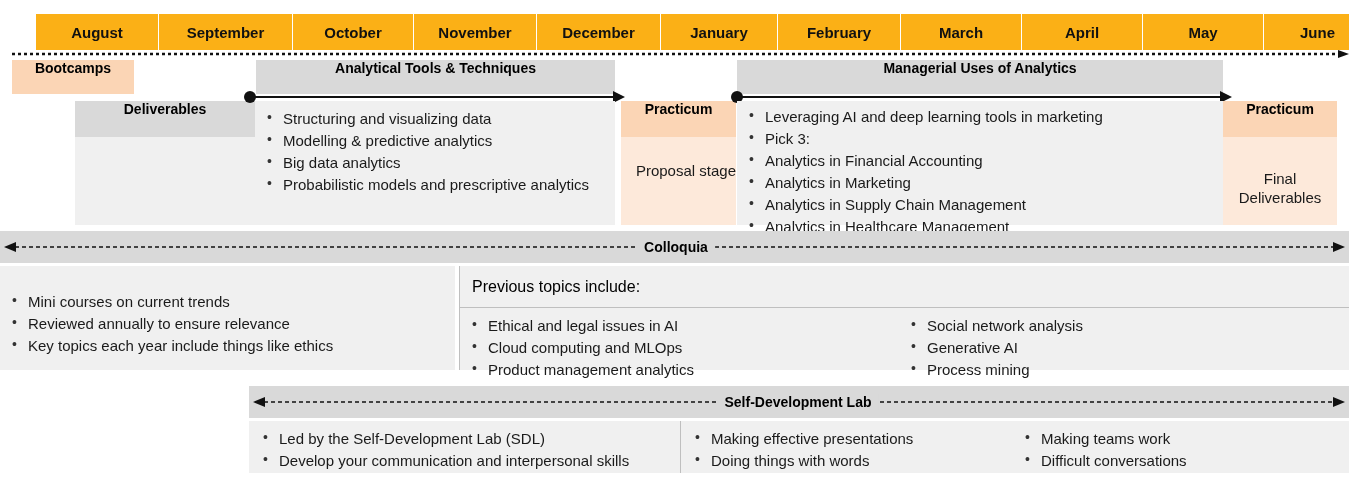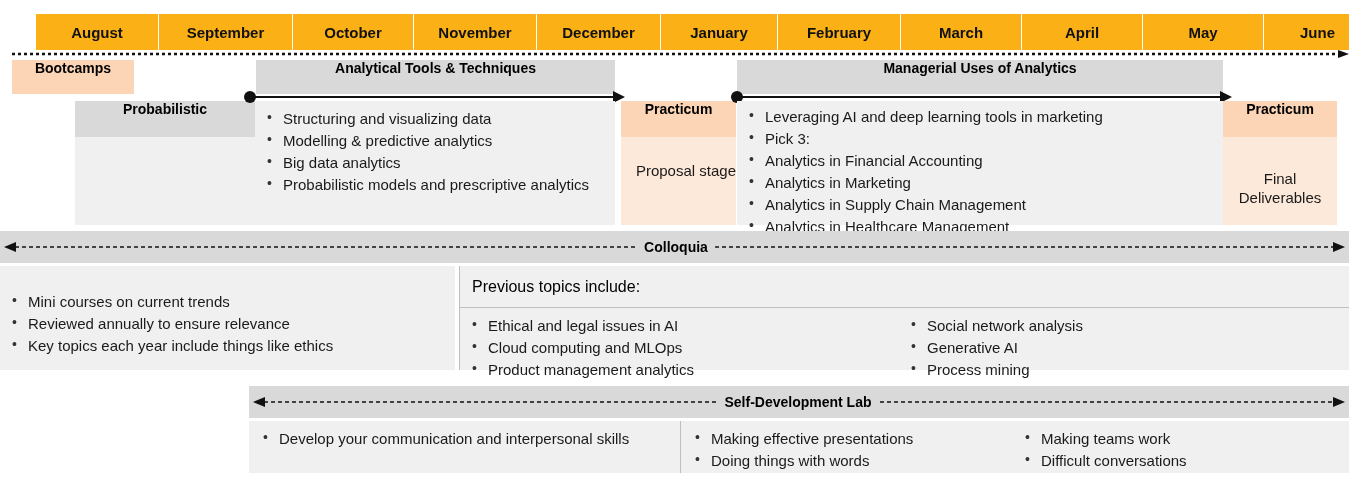--- a/index.html
+++ b/index.html
@@ -81,21 +81,21 @@
 
 <div class="abs gray-band band-title" style="left:256px;top:60px;width:359px;height:34px;">
   <span>Analytical Tools &amp; Techniques</span>
 </div>
 
 <div class="abs gray-band band-title" style="left:737px;top:60px;width:486px;height:34px;">
   <span>Managerial Uses of Analytics</span>
 </div>
 
 <div class="abs gray-band band-title" style="left:75px;top:101px;width:180px;height:36px;">
-  <span>Probabilistic</span>
+  <span>Deliverables</span>
 </div>
 <div class="abs panel-gray" style="left:75px;top:137px;width:180px;height:88px;"></div>
 
 <svg class="abs" style="left:243px;top:90px;width:382px;height:14px;" viewBox="0 0 382 14">
   <circle cx="7" cy="7" r="6" fill="#111"></circle>
   <line x1="7" y1="7" x2="371" y2="7" stroke="#111" stroke-width="2"></line>
   <polygon points="370,1 382,7 370,13" fill="#111"></polygon>
 </svg>
 
 <div class="abs panel-gray" style="left:255px;top:101px;width:360px;height:124px;padding:8px 10px 0 8px;">
@@ -184,20 +184,21 @@
     <polygon points="0,5 12,0 12,10" fill="#111"></polygon>
     <line x1="11" y1="5" x2="1081" y2="5" stroke="#111" stroke-width="1.6" stroke-dasharray="4,3"></line>
     <polygon points="1092,5 1080,0 1080,10" fill="#111"></polygon>
   </svg>
   <div class="arrowlabel" style="left:549px;">Self-Development Lab</div>
 </div>
 
 <div class="abs panel-gray" style="left:249px;top:421px;width:1100px;height:52px;">
   <div class="abs" style="left:10px;top:8px;width:420px;">
     <ul class="bl">
+      <li>Led by the Self-Development Lab (SDL)</li>
       <li>Develop your communication and interpersonal skills</li>
     </ul>
   </div>
   <div class="divline" style="left:431px;top:0px;width:1px;height:52px;"></div>
   <div class="abs" style="left:442px;top:8px;width:320px;">
     <ul class="bl">
       <li>Making effective presentations</li>
       <li>Doing things with words</li>
     </ul>
   </div>

